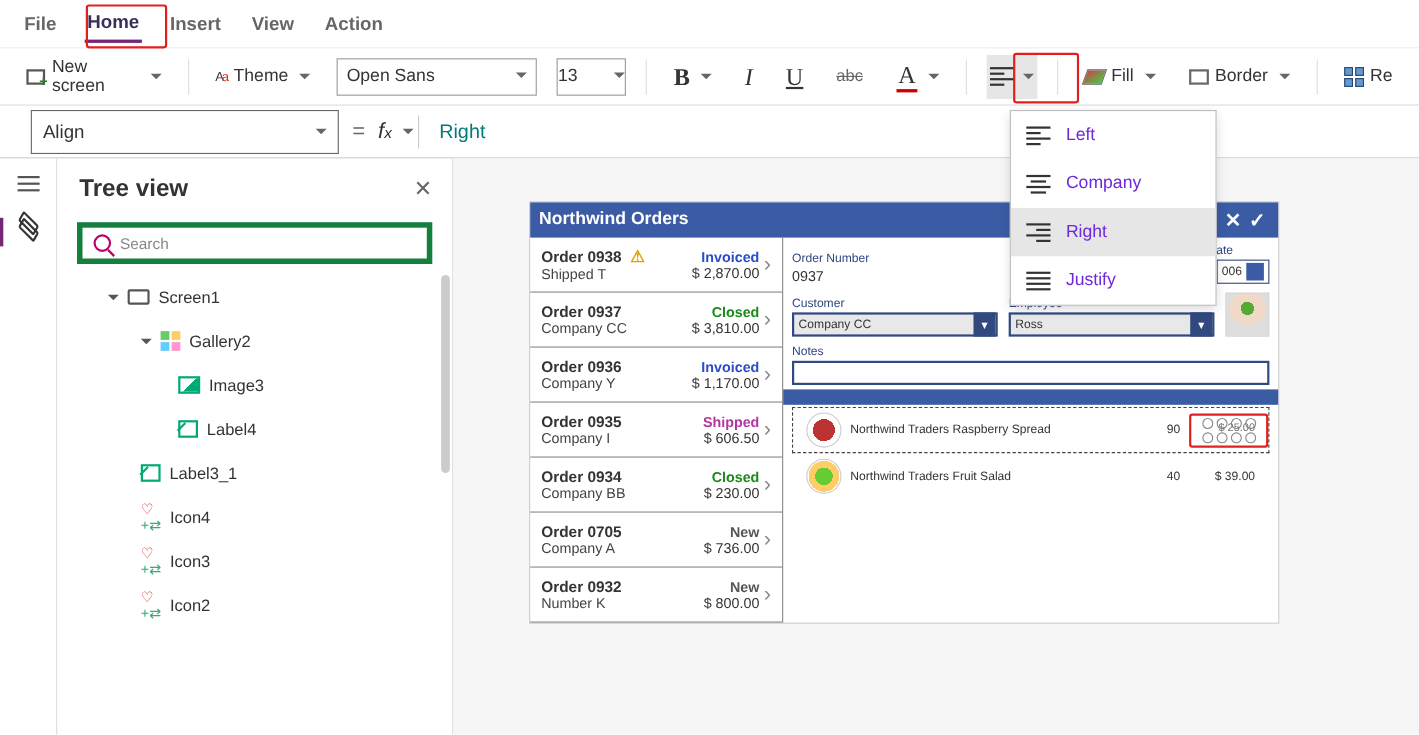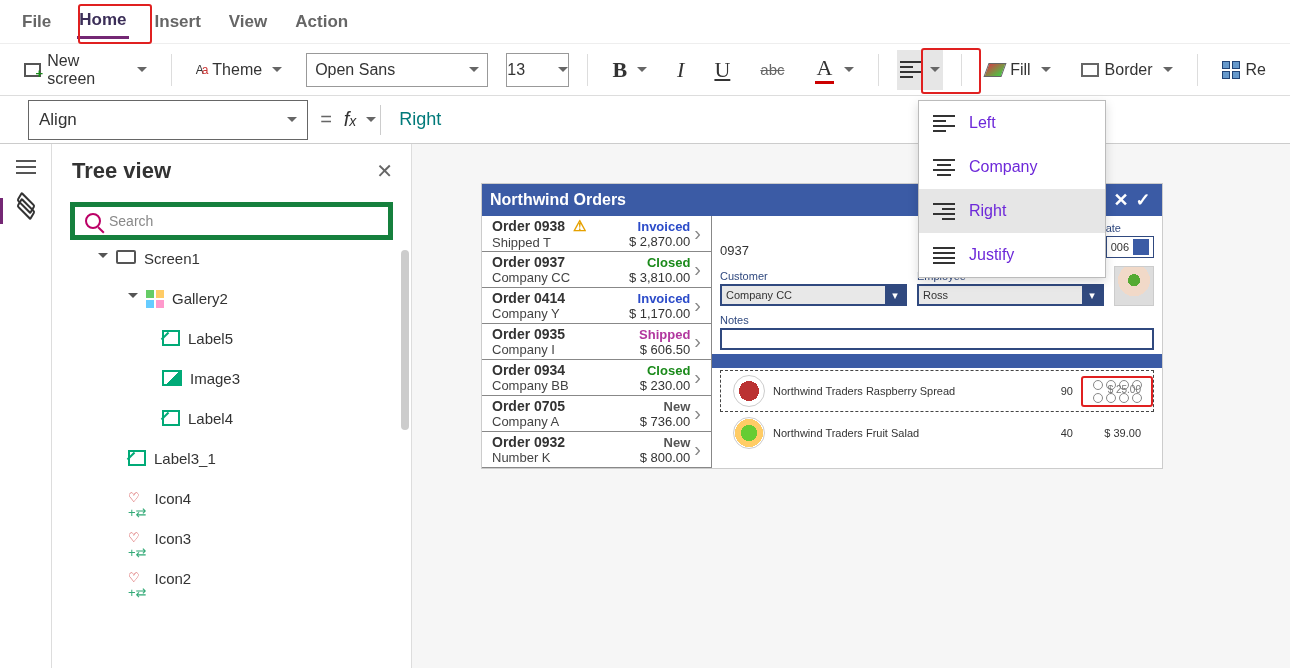--- a/index.html
+++ b/index.html
@@ -55,21 +55,21 @@
 .treepane { width: 360px; border-right: 1px solid #ddd; display:flex; flex-direction:column; }
 .tree-hdr { display:flex; align-items:center; justify-content:space-between; padding: 14px 18px 8px 20px; }
 .tree-hdr h2 { font-size: 22px; font-weight: 600; }
 .close-x { font-size: 20px; color: #666; cursor:pointer; }
 .searchbox { margin: 10px 18px; border:5px solid #15803d; height:38px; display:flex; align-items:center; padding: 0 10px; gap:8px; color:#888; }
 .mag{width:16px;height:16px;border:2px solid #b06;border-radius:50%;position:relative}
 .mag::after{content:"";position:absolute;width:8px;height:2px;background:#b06;bottom:-4px;right:-6px;transform:rotate(45deg)}
 
 .tree-body{overflow-y:auto; padding-left:10px; position:relative}
 .tree-scroll-thumb{position:absolute; right:2px; top:0; width:8px; height:180px; background:#ccc; border-radius:4px}
-.tree-row{display:flex;align-items:flex-start;height:40px;gap:8px;padding-left:8px;cursor:pointer;font-size:15px}
+.tree-row{display:flex;align-items:center;height:40px;gap:8px;padding-left:8px;cursor:pointer;font-size:15px}
 .tree-row.sel{background:#eaeaea}
 .indent1{padding-left:36px}.indent2{padding-left:66px}.indent3{padding-left:100px}
 .tw{width:10px;height:10px;display:inline-block}
 .tw.open{border:5px solid transparent;border-top-color:#555;transform:translateY(3px)}
 .screen-ico{width:20px;height:14px;border:2px solid #555;border-radius:2px}
 .gal-ico{display:grid;grid-template-columns:8px 8px;grid-template-rows:8px 8px;gap:2px}
 .gal-ico span:nth-child(1){background:#6c6}.gal-ico span:nth-child(2){background:#fc6}.gal-ico span:nth-child(3){background:#6cf}.gal-ico span:nth-child(4){background:#f9c}
 .lbl-ico{width:18px;height:16px;border:2px solid #0a7;position:relative}
 .lbl-ico::after{content:"";position:absolute;width:10px;height:2px;background:#0a7;top:3px;left:-4px;transform:rotate(-45deg)}
 .img-ico{width:20px;height:16px;border:2px solid #0a7;position:relative;background:linear-gradient(135deg,transparent 50%,#0a7 50%)}
@@ -77,21 +77,21 @@
 .icn-ico .h{color:#c33}.icn-ico .r{color:#3a7}
 
 
 .canvas { flex:1; background:#f6f6f6; position:relative; padding: 40px 0 0 70px; }
 .app { width: 680px; background:#fff; box-shadow:0 0 0 1px #ccc; position:relative; }
 .app-hdr{background:#3b5ba5;color:#fff;height:32px;display:flex;align-items:center;padding:0 8px;font-weight:600;font-size:16px}
 .app-hdr .title{flex:1;text-align:left}
 .hdr-ico{width:22px;text-align:center;font-size:18px}
 .app-body{display:flex}
 .orders-col{width:230px;border-right:1px solid #888}
-.order-row{border-bottom:1px solid #888;padding:6px 10px;display:flex;align-items:center;position:relative;height:36px}
+.order-row{border-bottom:1px solid #888;padding:6px 10px;display:flex;align-items:center;position:relative;height:50px}
 .order-row .txts{flex:1}
 .order-row .ln1{font-weight:700;font-size:14px}
 .order-row .ln2{font-size:13px;color:#444}
 .order-row .rcol{width:78px;text-align:right}
 .order-row .stat{font-size:13px;font-weight:600}
 .order-row .amt{font-size:13px}
 .chev{color:#888;font-size:20px;margin-left:4px}
 .warn{color:#e6a100;font-size:15px;margin-left:4px}
 .st-invoiced{color:#2b4bc9}.st-closed{color:#1a8a1a}.st-shipped{color:#b1369e}.st-new{color:#555}
 
@@ -257,24 +257,20 @@
         <span class="tw open"></span>
         <span class="gal-ico">
             <span></span>
             <span></span>
             <span></span>
             <span></span>
           </span>
         <span>Gallery2</span>
       </div>
       <div class="tree-row indent3">
-        <span class="lbl-ico"></span>
-        <span>Label5</span>
-      </div>
-      <div class="tree-row indent3">
         <span class="img-ico"></span>
         <span>Image3</span>
       </div>
       <div class="tree-row indent3">
         <span class="lbl-ico"></span>
         <span>Label4</span>
       </div>
       <div class="tree-row indent2">
         <span class="lbl-ico"></span>
         <span>Label3_1</span>
@@ -360,21 +356,21 @@
                 <div class="ln2">Company CC</div>
               </div>
               <div class="rcol">
                 <div class="stat st-closed">Closed</div>
                 <div class="amt">$ 3,810.00</div>
               </div>
               <span class="chev">›</span>
             </div>
             <div class="order-row">
               <div class="txts">
-                <div class="ln1">Order 0414</div>
+                <div class="ln1">Order 0936</div>
                 <div class="ln2">Company Y</div>
               </div>
               <div class="rcol">
                 <div class="stat st-invoiced">Invoiced</div>
                 <div class="amt">$ 1,170.00</div>
               </div>
               <span class="chev">›</span>
             </div>
             <div class="order-row">
               <div class="txts">
@@ -417,20 +413,21 @@
               <div class="rcol">
                 <div class="stat st-new">New</div>
                 <div class="amt">$ 800.00</div>
               </div>
               <span class="chev">›</span>
             </div>
           </div>
         <div class="detail-col">
           <div class="drow">
             <div class="fld" style="flex:1">
+                <label>Order Number</label>
                 <div class="val">0937</div>
               </div>
             <div class="fld"><label>Order Status</label><span class="closed-chip">Closed</span></div>
             <div class="fld" style="margin-left:auto">
                 <label>ate</label>
                 <span class="date-box">
                   <span>006</span>
                   <span class="cal"></span>
                 </span>
               </div>

